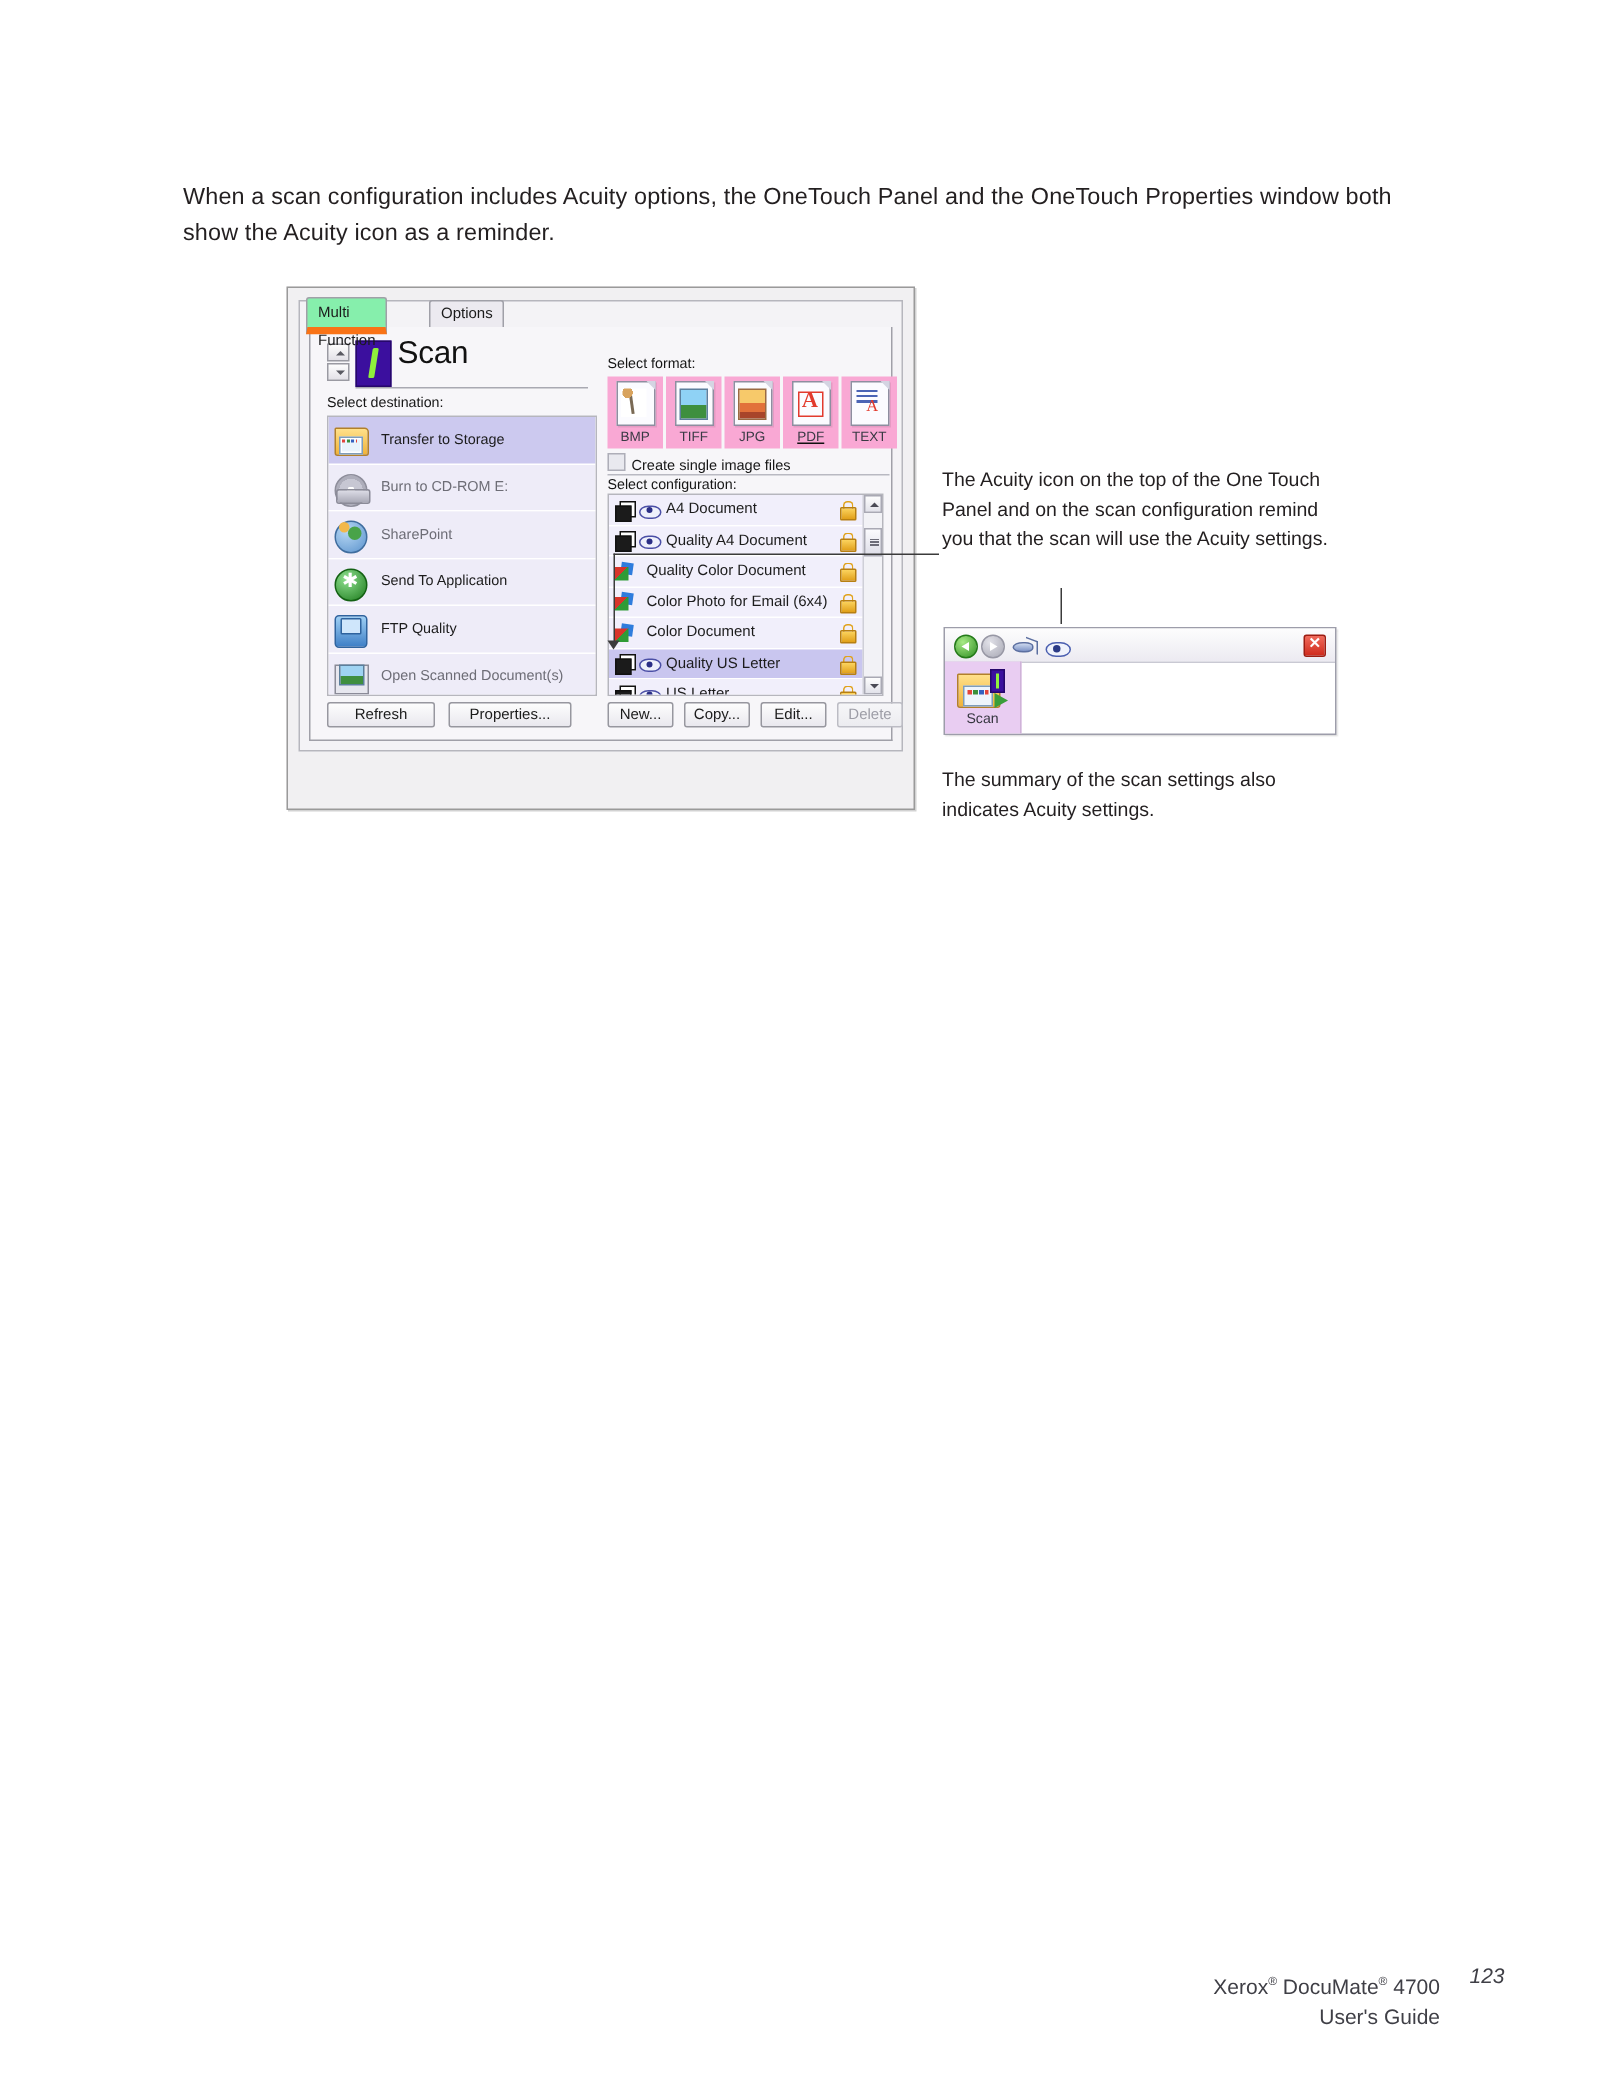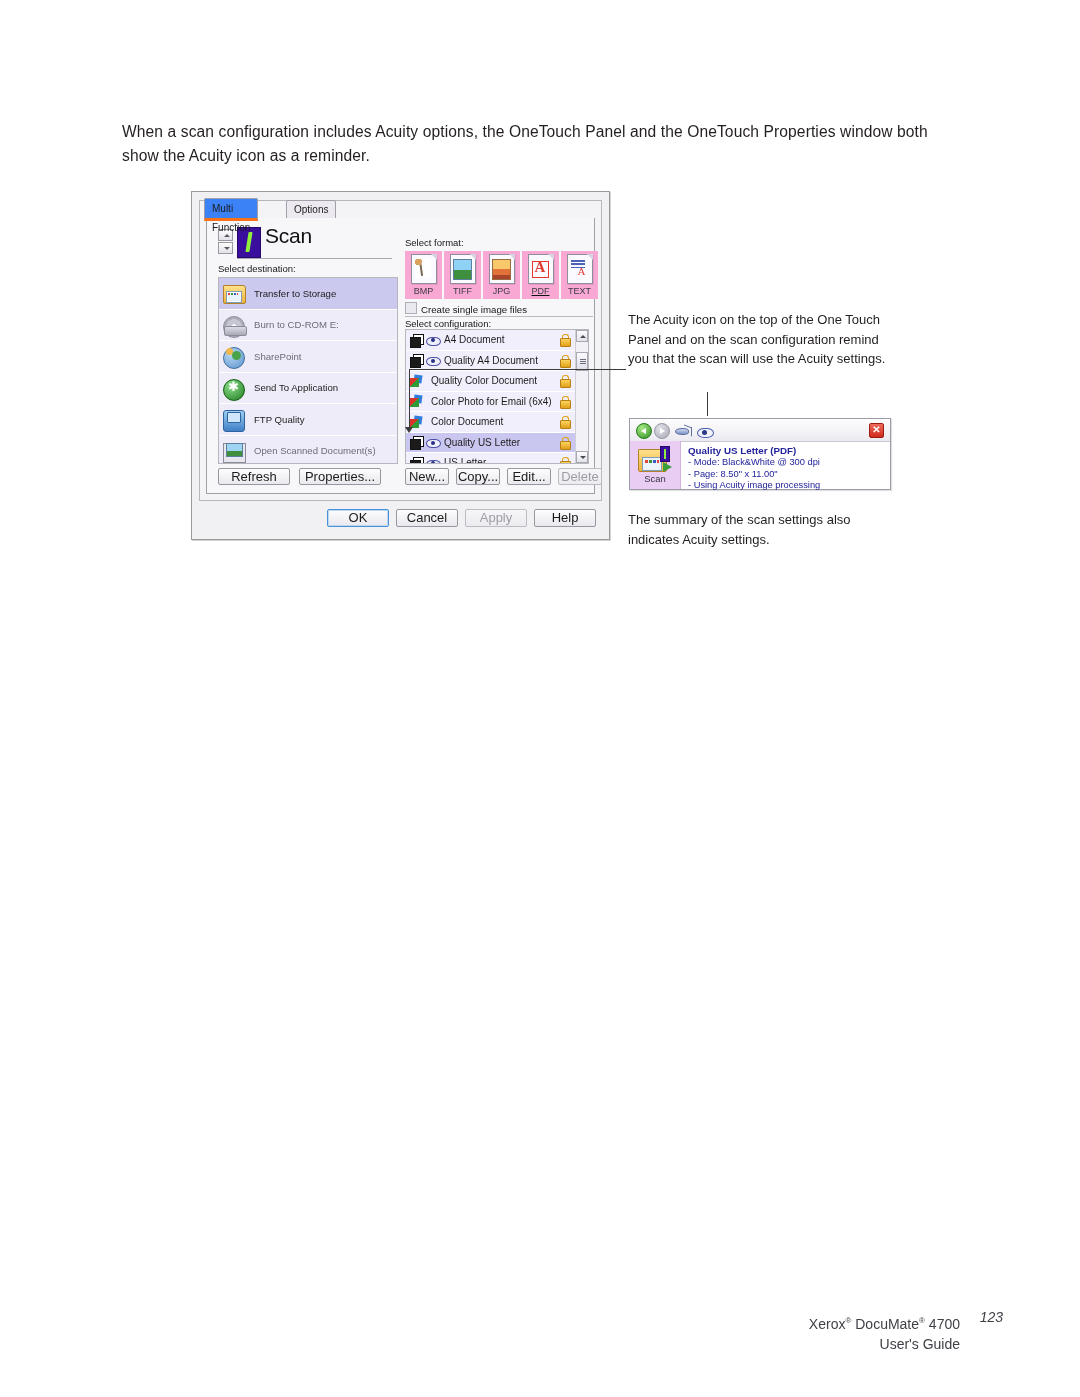--- a/index.html
+++ b/index.html
@@ -30,21 +30,21 @@
     position:absolute;left:7px;top:8px;right:7px;bottom:38px;
     background:#f4f3f6;border:1px solid #b6b6bd;
   }
   .tabstrip{position:absolute;left:0;top:-1px;height:18px;}
   .tab{
     position:absolute;top:0;height:17px;line-height:17px;
     padding:0 7px;border:1px solid #a0a0a8;font-size:10px;
     background:#eceaf0;color:#1b1b1b;border-radius:2px 2px 0 0;
   }
   .tab.active{
-    background:#3b82f6;border-bottom:3px solid #f97316;top:-2px;height:19px;line-height:19px;
+    background:#86efac;border-bottom:5px solid #f97316;top:-2px;height:19px;line-height:19px;
     z-index:3;
   }
   .tabline{position:absolute;left:0;right:0;top:17px;height:1px;background:#a0a0a8;}
   .panel{
     position:absolute;left:6px;top:17px;right:6px;bottom:6px;
     background:#f7f6f9;border:1px solid #a0a0a8;border-top:none;
   }
 
   
   .spin{
@@ -180,21 +180,21 @@
   .vs-btn.up::after{border-bottom:3px solid #4a4a55;}
   .vs-btn.dn::after{border-top:3px solid #4a4a55;}
   .vs-thumb{position:absolute;left:0;top:22px;width:12px;height:19px;background:linear-gradient(#fbfbfe,#dedee8);border:1px solid #a9a9b4;box-sizing:border-box;}
   .vs-thumb::after{content:"";position:absolute;left:2.5px;top:6px;width:6px;height:5px;
     background:repeating-linear-gradient(#6d6d79 0 1px,transparent 1px 2px);}
 
   
   .btn{
     position:absolute;height:17px;line-height:15px;text-align:center;
     background:linear-gradient(#fdfdfd,#e9e8ee);
-    border:1px solid #97979f;border-radius:2px;font-size:13px;color:#1b1b1b;
+    border:1px solid #97979f;border-radius:2px;font-size:10px;color:#1b1b1b;
     box-sizing:border-box;
   }
   .btn.dis{color:#9d9da6;background:linear-gradient(#f6f6f8,#ececf0);border-color:#bcbcc4;}
   .btn.def{border:1px solid #4a90d9;box-shadow:0 0 0 1px #bcd9f2 inset;}
 
   #footer{position:absolute;left:7px;right:7px;bottom:8px;height:26px;}
 
   
   .note{position:absolute;font-size:13px;line-height:19.5px;color:#231f20;}
   #note1{left:628px;top:310px;width:270px;}
@@ -407,26 +407,20 @@
 
       <div class="btn" style="left:11px;top:250px;width:72px;">Refresh</div>
       <div class="btn" style="left:92px;top:250px;width:82px;">Properties...</div>
       <div class="btn" style="left:198px;top:250px;width:44px;">New...</div>
       <div class="btn" style="left:249px;top:250px;width:44px;">Copy...</div>
       <div class="btn" style="left:300px;top:250px;width:44px;">Edit...</div>
       <div class="btn dis" style="left:351px;top:250px;width:44px;">Delete</div>
     </div>
   </div>
 
-  <div id="footer">
-    <div class="btn def" style="left:128px;top:4px;width:62px;height:18px;line-height:16px;">OK</div>
-    <div class="btn" style="left:197px;top:4px;width:62px;height:18px;line-height:16px;">Cancel</div>
-    <div class="btn dis" style="left:266px;top:4px;width:62px;height:18px;line-height:16px;">Apply</div>
-    <div class="btn" style="left:335px;top:4px;width:62px;height:18px;line-height:16px;">Help</div>
-  </div>
 </div>
 
 <div class="ld" style="left:409px;top:369px;width:217px;height:1px;"></div>
 <div class="ld" style="left:409px;top:369px;width:1px;height:61px;"></div>
 <div style="position:absolute;left:405px;top:427px;width:0;height:0;border-left:4px solid transparent;border-right:4px solid transparent;border-top:6px solid #3b3b3b;"></div>
 
 <div class="ld" style="left:707px;top:392px;width:1px;height:24px;"></div>
 
 <div id="otpanel">
   <div id="ottool">
@@ -439,26 +433,20 @@
   <div id="otbody">
     <div id="otleft">
       <div class="ot-icon">
         <div class="f"></div>
           <div class="s"></div>
           <div class="a"></div>
           <div class="arw"></div>
       </div>
       <div class="ot-scanlbl">Scan</div>
     </div>
-    <div id="otright">
-      <div class="ot-title">Quality US Letter (PDF)</div>
-      <div class="ot-line">- Mode: Black&amp;White @ 300 dpi</div>
-      <div class="ot-line">- Page:  8.50" x 11.00"</div>
-      <div class="ot-line">- Using Acuity image processing</div>
-    </div>
   </div>
 </div>
 
 <div class="note" id="note1">The Acuity icon on the top of the One Touch Panel and on the scan configuration remind you that the scan will use the Acuity settings.</div>
 <div class="note" id="note2">The summary of the scan settings also indicates Acuity settings.</div>
 
 <div id="pfooter">
   <div id="pfoot1"><span>Xerox</span><sup>®</sup><span> DocuMate</span><sup>®</sup><span> 4700</span></div>
   <div id="pfoot2">User's Guide</div>
 </div>

